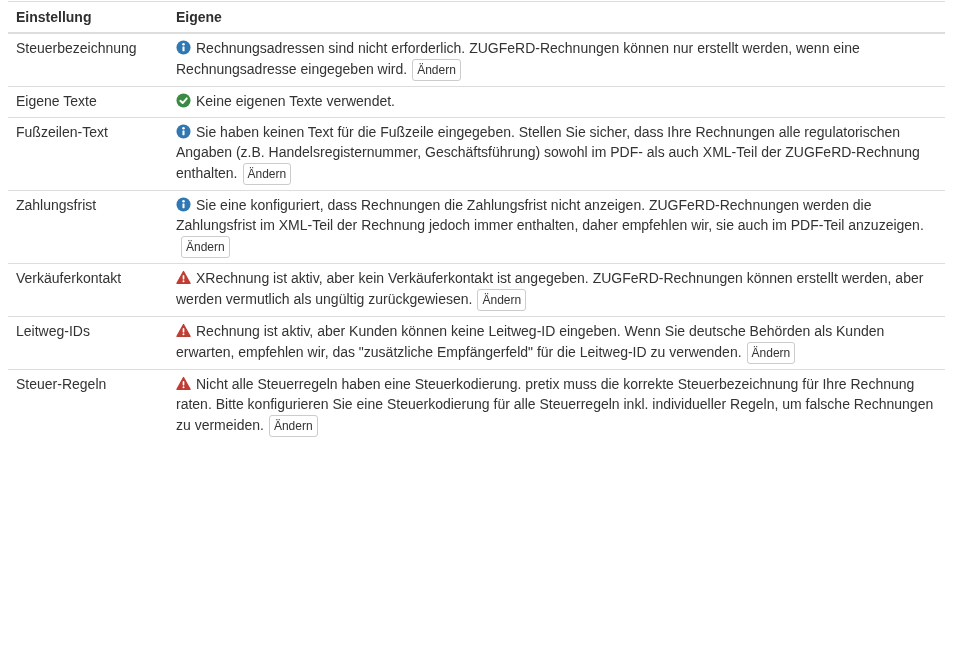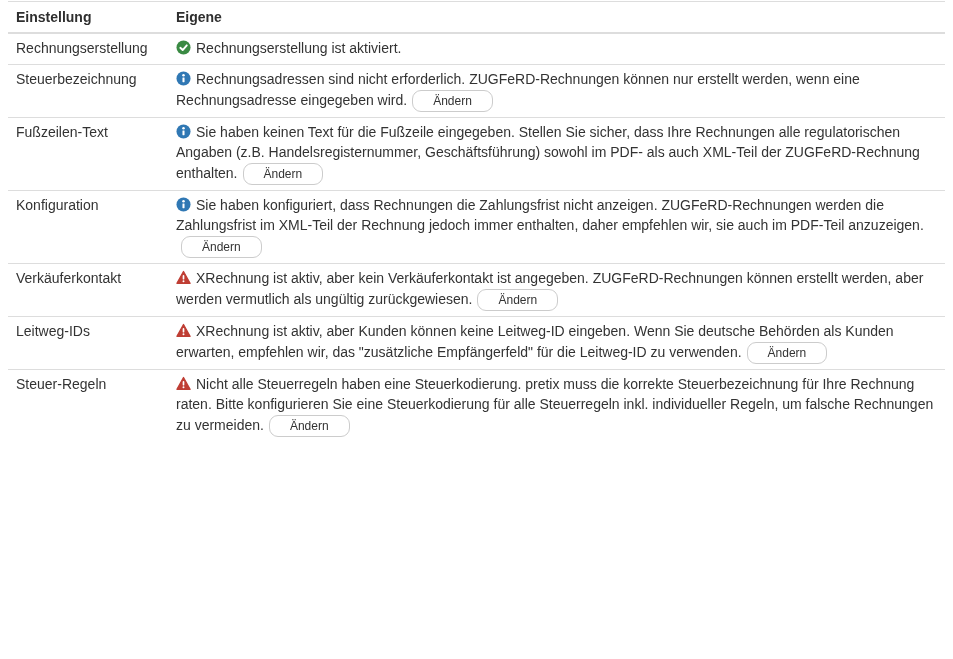--- a/index.html
+++ b/index.html
@@ -49,28 +49,28 @@
     margin-right:5px;
   }
   .icon-ok .bg{fill:var(--success);}
   .icon-info .bg{fill:var(--info);}
   .icon-warning .bg{fill:var(--warning);stroke:var(--warning);stroke-width:1.4;stroke-linejoin:round;}
   .icon .fg{fill:#ffffff;}
   .icon .fg-stroke{fill:none;stroke:#ffffff;stroke-width:2;stroke-linecap:round;stroke-linejoin:round;}
   .btn-change{
     display:inline-block;
     margin-left:5px;
-    padding:1px 20px;
+    padding:1px 4px;
     font-size:12px;
     line-height:1.5;
     font-family:inherit;
     color:var(--text);
     background:#ffffff;
     border:1px solid var(--btn-border);
-    border-radius:9px;
+    border-radius:3px;
     cursor:pointer;
     white-space:nowrap;
   }
 </style>
 </head>
 <body>
 
 <div class="table-wrap">
   <table>
     <colgroup>
@@ -78,76 +78,76 @@
       <col>
     </colgroup>
     <thead>
       <tr>
         <th>Einstellung</th>
         <th>Eigene</th>
       </tr>
     </thead>
     <tbody>
         <tr>
-          <td>Rechnungserstellung</td>
-          <td>
-            <p class="status-line"><svg class="icon icon-ok" viewBox="0 0 16 16" aria-hidden="true">
-    <circle class="bg" cx="8" cy="8" r="7.5"></circle>
-    <path class="fg-stroke" d="M4.6 8.3 L7.1 10.7 L11.5 5.7"></path>
-  </svg><span>Rechnungserstellung ist aktiviert.</span></p>
-          </td>
-        </tr>
-        <tr>
           <td>Steuerbezeichnung</td>
           <td>
             <p class="status-line"><svg class="icon icon-info" viewBox="0 0 16 16" aria-hidden="true">
     <circle class="bg" cx="8" cy="8" r="7.5"></circle>
     <circle class="fg" cx="8" cy="4.6" r="1.35"></circle>
     <rect class="fg" x="6.9" y="6.8" width="2.2" height="5.2" rx="0.5"></rect>
   </svg><span>Rechnungsadressen sind nicht erforderlich. ZUGFeRD-Rechnungen können nur erstellt werden, wenn eine Rechnungsadresse eingegeben wird.</span><button class="btn-change" type="button">Ändern</button></p>
+          </td>
+        </tr>
+        <tr>
+          <td>Eigene Texte</td>
+          <td>
+            <p class="status-line"><svg class="icon icon-ok" viewBox="0 0 16 16" aria-hidden="true">
+    <circle class="bg" cx="8" cy="8" r="7.5"></circle>
+    <path class="fg-stroke" d="M4.6 8.3 L7.1 10.7 L11.5 5.7"></path>
+  </svg><span>Keine eigenen Texte verwendet.</span></p>
           </td>
         </tr>
         <tr>
           <td>Fußzeilen-Text</td>
           <td>
             <p class="status-line"><svg class="icon icon-info" viewBox="0 0 16 16" aria-hidden="true">
     <circle class="bg" cx="8" cy="8" r="7.5"></circle>
     <circle class="fg" cx="8" cy="4.6" r="1.35"></circle>
     <rect class="fg" x="6.9" y="6.8" width="2.2" height="5.2" rx="0.5"></rect>
   </svg><span>Sie haben keinen Text für die Fußzeile eingegeben. Stellen Sie sicher, dass Ihre Rechnungen alle regulatorischen Angaben (z.B. Handelsregisternummer, Geschäftsführung) sowohl im PDF- als auch XML-Teil der ZUGFeRD-Rechnung enthalten.</span><button class="btn-change" type="button">Ändern</button></p>
           </td>
         </tr>
         <tr>
-          <td>Konfiguration</td>
+          <td>Zahlungsfrist</td>
           <td>
             <p class="status-line"><svg class="icon icon-info" viewBox="0 0 16 16" aria-hidden="true">
     <circle class="bg" cx="8" cy="8" r="7.5"></circle>
     <circle class="fg" cx="8" cy="4.6" r="1.35"></circle>
     <rect class="fg" x="6.9" y="6.8" width="2.2" height="5.2" rx="0.5"></rect>
-  </svg><span>Sie haben konfiguriert, dass Rechnungen die Zahlungsfrist nicht anzeigen. ZUGFeRD-Rechnungen werden die Zahlungsfrist im XML-Teil der Rechnung jedoch immer enthalten, daher empfehlen wir, sie auch im PDF-Teil anzuzeigen.</span><button class="btn-change" type="button">Ändern</button></p>
+  </svg><span>Sie eine konfiguriert, dass Rechnungen die Zahlungsfrist nicht anzeigen. ZUGFeRD-Rechnungen werden die Zahlungsfrist im XML-Teil der Rechnung jedoch immer enthalten, daher empfehlen wir, sie auch im PDF-Teil anzuzeigen.</span><button class="btn-change" type="button">Ändern</button></p>
           </td>
         </tr>
         <tr>
           <td>Verkäuferkontakt</td>
           <td>
             <p class="status-line"><svg class="icon icon-warning" viewBox="0 0 16 16" aria-hidden="true">
     <path class="bg" d="M8 1.6 L15 14.2 H1 Z"></path>
     <rect class="fg" x="7.1" y="5.4" width="1.8" height="4.8" rx="0.9"></rect>
     <circle class="fg" cx="8" cy="12.1" r="1.05"></circle>
   </svg><span>XRechnung ist aktiv, aber kein Verkäuferkontakt ist angegeben. ZUGFeRD-Rechnungen können erstellt werden, aber werden vermutlich als ungültig zurückgewiesen.</span><button class="btn-change" type="button">Ändern</button></p>
           </td>
         </tr>
         <tr>
           <td>Leitweg-IDs</td>
           <td>
             <p class="status-line"><svg class="icon icon-warning" viewBox="0 0 16 16" aria-hidden="true">
     <path class="bg" d="M8 1.6 L15 14.2 H1 Z"></path>
     <rect class="fg" x="7.1" y="5.4" width="1.8" height="4.8" rx="0.9"></rect>
     <circle class="fg" cx="8" cy="12.1" r="1.05"></circle>
-  </svg><span>XRechnung ist aktiv, aber Kunden können keine Leitweg-ID eingeben. Wenn Sie deutsche Behörden als Kunden erwarten, empfehlen wir, das "zusätzliche Empfängerfeld" für die Leitweg-ID zu verwenden.</span><button class="btn-change" type="button">Ändern</button></p>
+  </svg><span>Rechnung ist aktiv, aber Kunden können keine Leitweg-ID eingeben. Wenn Sie deutsche Behörden als Kunden erwarten, empfehlen wir, das "zusätzliche Empfängerfeld" für die Leitweg-ID zu verwenden.</span><button class="btn-change" type="button">Ändern</button></p>
           </td>
         </tr>
         <tr>
           <td>Steuer-Regeln</td>
           <td>
             <p class="status-line"><svg class="icon icon-warning" viewBox="0 0 16 16" aria-hidden="true">
     <path class="bg" d="M8 1.6 L15 14.2 H1 Z"></path>
     <rect class="fg" x="7.1" y="5.4" width="1.8" height="4.8" rx="0.9"></rect>
     <circle class="fg" cx="8" cy="12.1" r="1.05"></circle>
   </svg><span>Nicht alle Steuerregeln haben eine Steuerkodierung. pretix muss die korrekte Steuerbezeichnung für Ihre Rechnung raten. Bitte konfigurieren Sie eine Steuerkodierung für alle Steuerregeln inkl. individueller Regeln, um falsche Rechnungen zu vermeiden.</span><button class="btn-change" type="button">Ändern</button></p>

